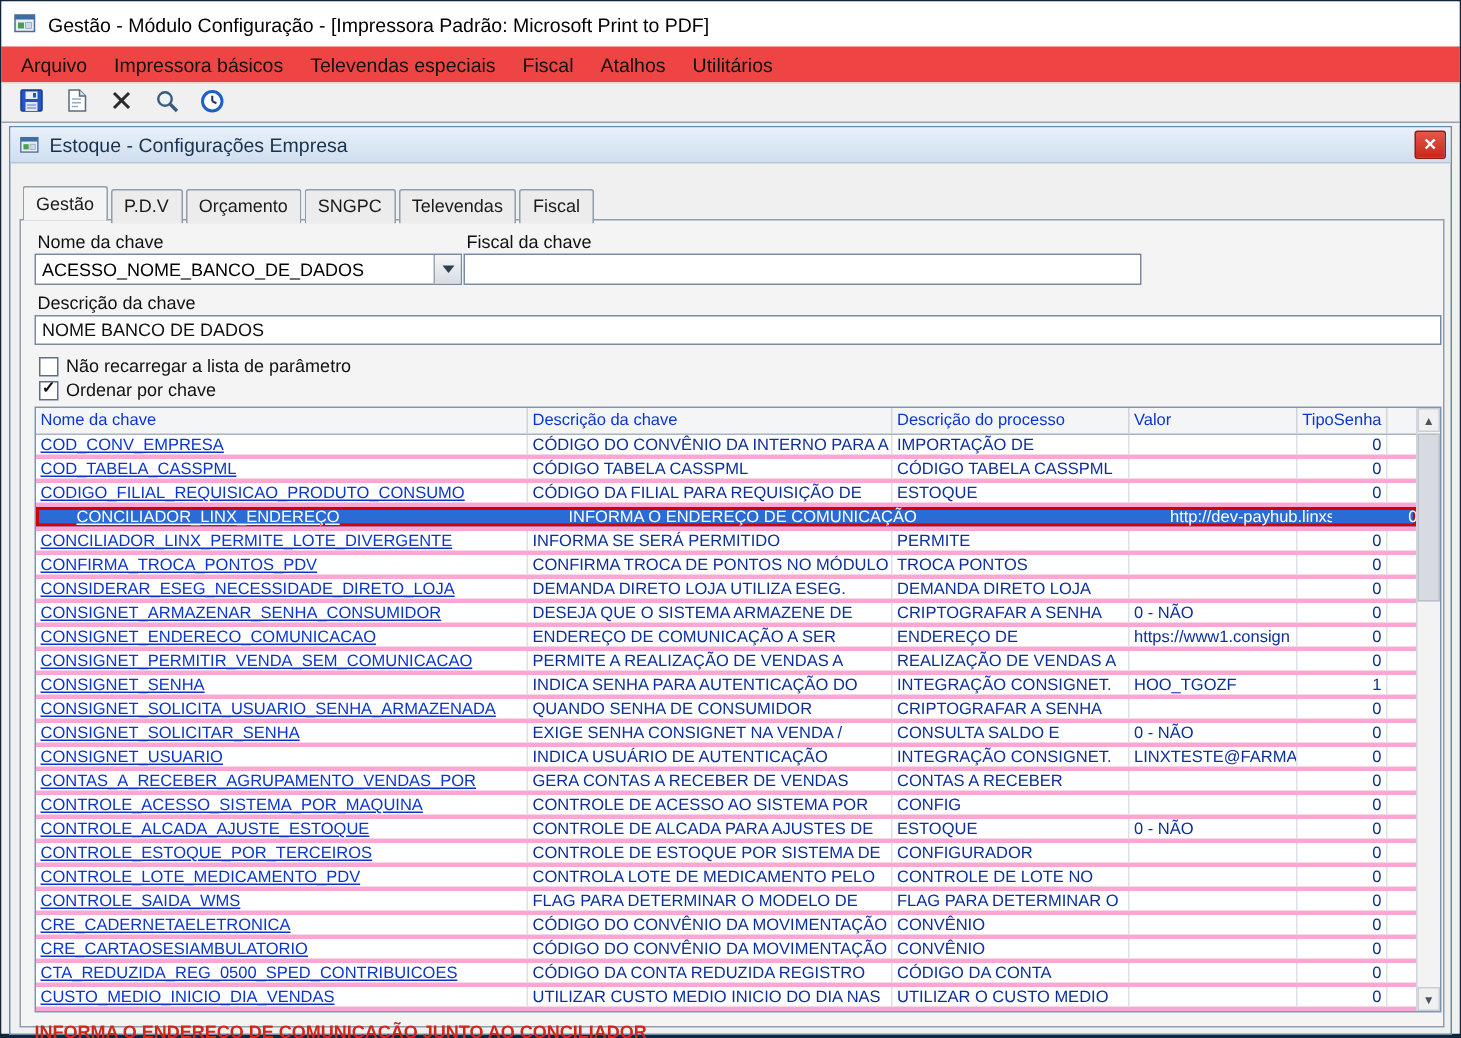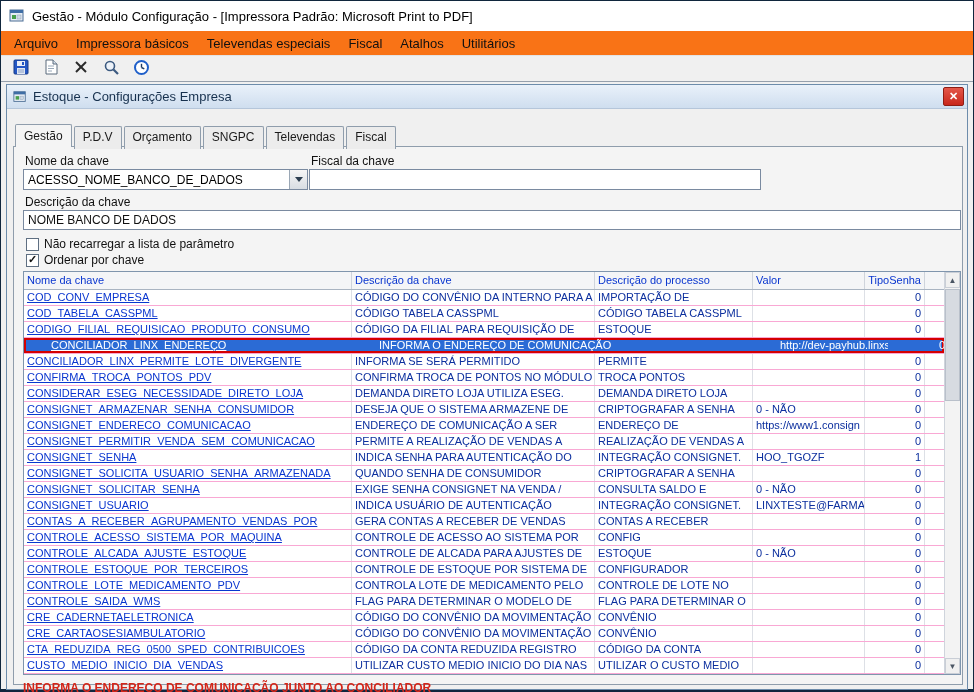--- a/index.html
+++ b/index.html
@@ -20,21 +20,21 @@
   
   .titlebar {
     height: 30px; background: #ffffff;
     display: flex; align-items: center; gap: 7px;
     padding-left: 8px; font-size: 13px; color: #000;
     flex: 0 0 auto;
   }
   .app-icon16 { width: 16px; height: 16px; display: inline-block; flex: 0 0 auto; }
   
   .menubar {
-    height: 24px; background: #f97316;
+    height: 24px; background: #ef4444;
     display: flex; align-items: center;
     padding-left: 4px; font-size: 13px; color: #111;
     flex: 0 0 auto;
   }
   .menu-item { padding: 3px 9px; cursor: default; }
   
   .toolbar {
     height: 27px; background: #f0f0f0;
     border-top: 1px solid #e3e3e3;
     border-bottom: 1px solid #96a0ac;
@@ -141,21 +141,21 @@
     display: flex; height: 18px;
     background: #f4f5f7; border-bottom: 1px solid #a9b4c2;
   }
   .hcell {
     font-size: 11px; line-height: 17px; color: var(--link-blue);
     padding: 0 3px; border-right: 1px solid #cfd4dc;
     overflow: hidden; white-space: nowrap; flex: 0 0 auto;
   }
   .grow {
     display: flex; height: 16px; background: #fff;
-    border-bottom: 1px solid #f9a8d4; cursor: default;
+    border-bottom: 3px solid #f9a8d4; cursor: default;
   }
   .cell {
     font-size: 11px; line-height: 15px; color: var(--cell-blue);
     padding: 0 3px; border-right: 1px solid #dde0e6;
     overflow: hidden; white-space: nowrap; flex: 0 0 auto;
   }
   .c0 { width: 328px; }
   .c1 { width: 243px; }
   .c2 { width: 158px; }
   .c3 { width: 112px; }

